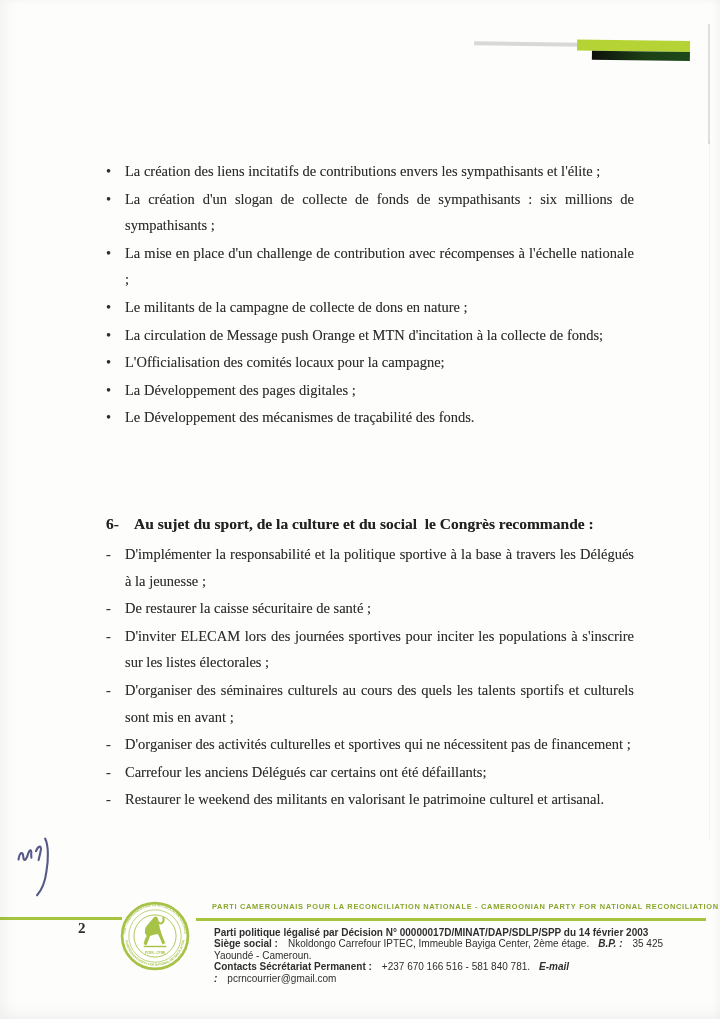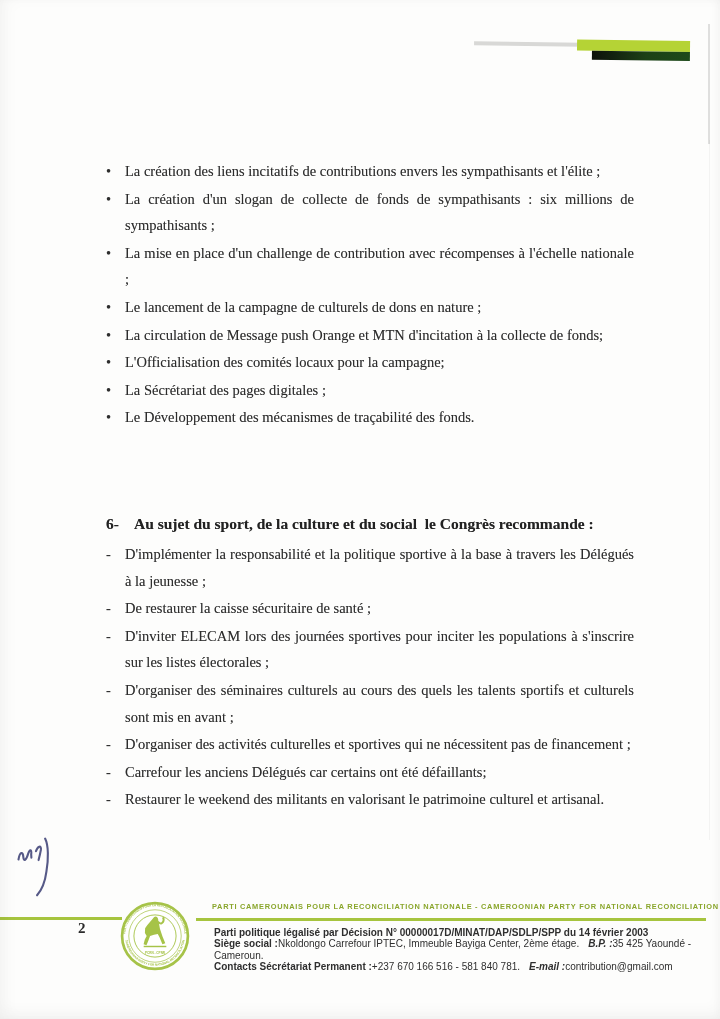--- a/index.html
+++ b/index.html
@@ -44,21 +44,21 @@
     position:absolute;left:212px;top:902px;width:500px;
     font-family:"Liberation Sans","DejaVu Sans",sans-serif;font-weight:bold;
     font-size:7.4px;letter-spacing:.72px;color:#8aa62c;white-space:nowrap;
   }
   .footer-info{
     position:absolute;left:214px;top:927px;width:480px;
     font-family:"Liberation Sans","DejaVu Sans",sans-serif;
     font-size:10px;line-height:11.4px;color:#2f2f2f;
   }
   .footer-info .b{font-weight:bold;}
-  .fv{margin-left:0;}
+  .fv{margin-left:10px;}
   .fsep{margin-left:9px;font-style:italic;}
 </style>
 </head>
 <body>
 
 <div class="page">
 
   <div class="banner-wrap">
     <div class="bar bar-gray"></div>
     <div class="bar bar-chartreuse"></div>
@@ -75,33 +75,33 @@
     <div class="li">
         <span class="marker">•</span>
         <span class="li-text">La création d'un slogan de collecte de fonds de sympathisants : six millions de sympathisants ;</span>
       </div>
     <div class="li">
         <span class="marker">•</span>
         <span class="li-text">La mise en place d'un challenge de contribution avec récompenses à l'échelle nationale ;</span>
       </div>
     <div class="li">
         <span class="marker">•</span>
-        <span class="li-text">Le lancement de la campagne de culturels de dons en nature ;</span>
+        <span class="li-text">Le militants de la campagne de collecte de dons en nature ;</span>
       </div>
     <div class="li">
         <span class="marker">•</span>
         <span class="li-text">La circulation de Message push Orange et MTN d'incitation à la collecte de fonds;</span>
       </div>
     <div class="li">
         <span class="marker">•</span>
         <span class="li-text">L'Officialisation des comités locaux pour la campagne;</span>
       </div>
     <div class="li">
         <span class="marker">•</span>
-        <span class="li-text">La Sécrétariat des pages digitales ;</span>
+        <span class="li-text">La Développement des pages digitales ;</span>
       </div>
     <div class="li">
         <span class="marker">•</span>
         <span class="li-text">Le Développement des mécanismes de traçabilité des fonds.</span>
       </div>
   </div>
 
   <div class="heading">
     <span class="marker">6-</span>
     <span>Au sujet du sport, de la culture et du social&nbsp; le Congrès recommande :</span>
@@ -173,17 +173,17 @@
 
   <div class="party-banner">PARTI CAMEROUNAIS POUR LA RECONCILIATION NATIONALE  -  CAMEROONIAN PARTY FOR NATIONAL RECONCILIATION</div>
   <div class="rule rule-right"></div>
 
   <div class="footer-info">
     <div class="b">Parti politique légalisé par Décision N° 00000017D/MINAT/DAP/SDLP/SPP du 14 février 2003</div>
     <div>
       <span class="b">Siège social :</span><span class="fv">Nkoldongo Carrefour IPTEC, Immeuble Bayiga Center, 2ème étage.</span><span class="b fsep">B.P. :</span><span class="fv">35 425 Yaoundé - Cameroun.</span>
     </div>
     <div>
-      <span class="b">Contacts Sécrétariat Permanent :</span><span class="fv">+237 670 166 516 - 581 840 781.</span><span class="b fsep">E-mail :</span><span class="fv">contribution@gmail.com</span>
+      <span class="b">Contacts Sécrétariat Permanent :</span><span class="fv">+237 670 166 516 - 581 840 781.</span><span class="b fsep">E-mail :</span><span class="fv">pcrncourrier@gmail.com</span>
     </div>
   </div>
 
 </div>
 
 </body></html>

